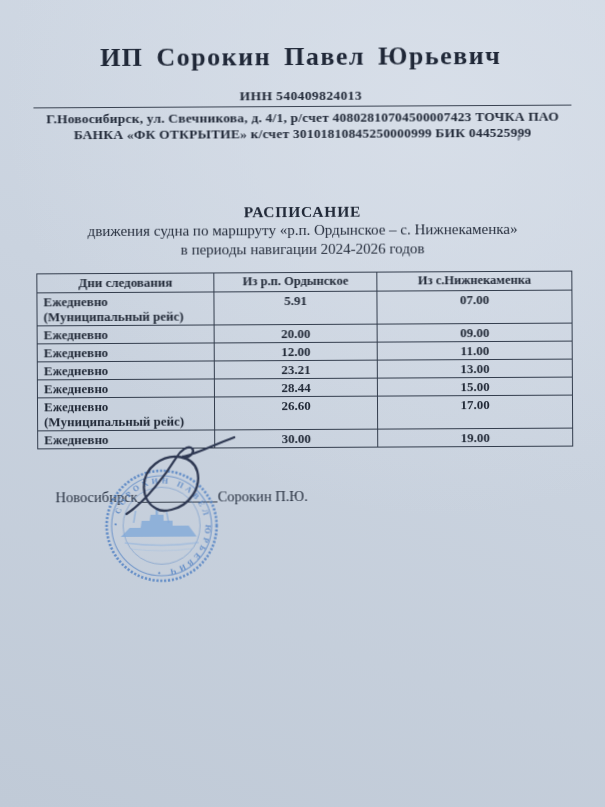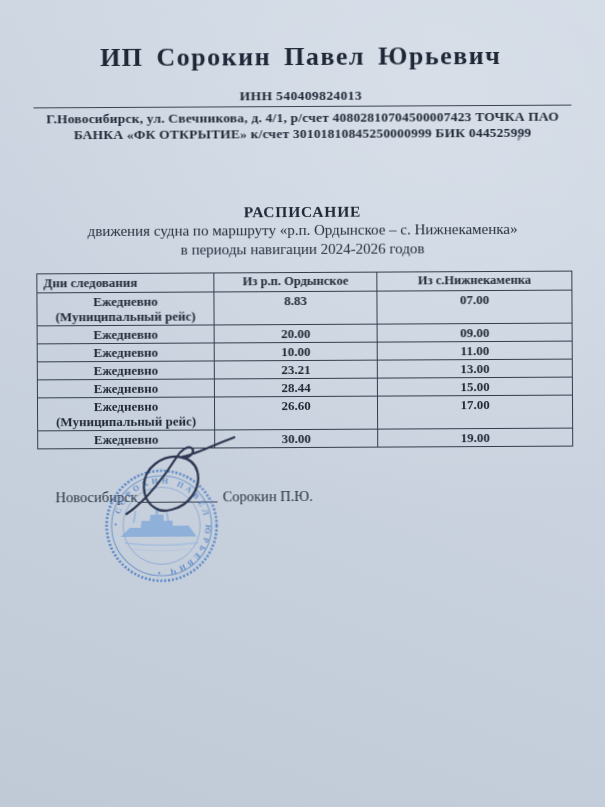--- a/index.html
+++ b/index.html
@@ -46,33 +46,33 @@
     position:absolute;top:272px;left:37px;width:536px;
     border-collapse:collapse;table-layout:fixed;
     font-size:13px;font-weight:bold;color:#1f2735;
   }
   .sched-table th,.sched-table td{
     border:1.4px solid #333d4d;
     padding:1px 6px;vertical-align:top;line-height:15px;
   }
   .sched-table th{height:16px;}
   .sched-table td{height:14px;}
-  th.h-days{text-align:left;margin-left:11px;}
+  th.h-days{text-align:center;margin-left:11px;}
   th.h-time{text-align:center;font-size:12.5px;}
-  td.c-days{text-align:center;}
+  td.c-days{text-align:left;}
   td.c-time{text-align:center;}
   .approval{
     position:absolute;top:486px;left:55px;
     font-size:14.5px;color:#2a3343;white-space:nowrap;
   }
   .sig-line{
     display:inline-block;width:80px;height:14px;
     border-bottom:1.4px solid #39424f;transform:translateY(1px);
   }
-  .signer{margin-left:5px;}
+  .signer{}
   svg.stamp{position:absolute;left:100px;top:464px;filter:blur(0.45px);opacity:.93;}
   svg.signature{position:absolute;left:108px;top:428px;}
   .artifact{
     position:absolute;left:519px;top:135px;width:3px;height:7px;
     background:#5a6272;border-radius:45%;transform:rotate(14deg);opacity:.55;
   }
 </style>
 </head>
 <body>
 
@@ -102,31 +102,31 @@
       <thead>
         <tr>
           <th class="h-days">Дни следования</th>
           <th class="h-time">Из р.п. Ордынское</th>
           <th class="h-time">Из с.Нижнекаменка</th>
         </tr>
       </thead>
       <tbody>
           <tr>
             <td class="c-days">Ежедневно<div>(Муниципальный рейс)</div></td>
-            <td class="c-time">8.83</td>
+            <td class="c-time">5.91</td>
             <td class="c-time">07.00</td>
           </tr>
           <tr>
             <td class="c-days">Ежедневно</td>
             <td class="c-time">20.00</td>
             <td class="c-time">09.00</td>
           </tr>
           <tr>
             <td class="c-days">Ежедневно</td>
-            <td class="c-time">10.00</td>
+            <td class="c-time">12.00</td>
             <td class="c-time">11.00</td>
           </tr>
           <tr>
             <td class="c-days">Ежедневно</td>
             <td class="c-time">23.21</td>
             <td class="c-time">13.00</td>
           </tr>
           <tr>
             <td class="c-days">Ежедневно</td>
             <td class="c-time">28.44</td>

